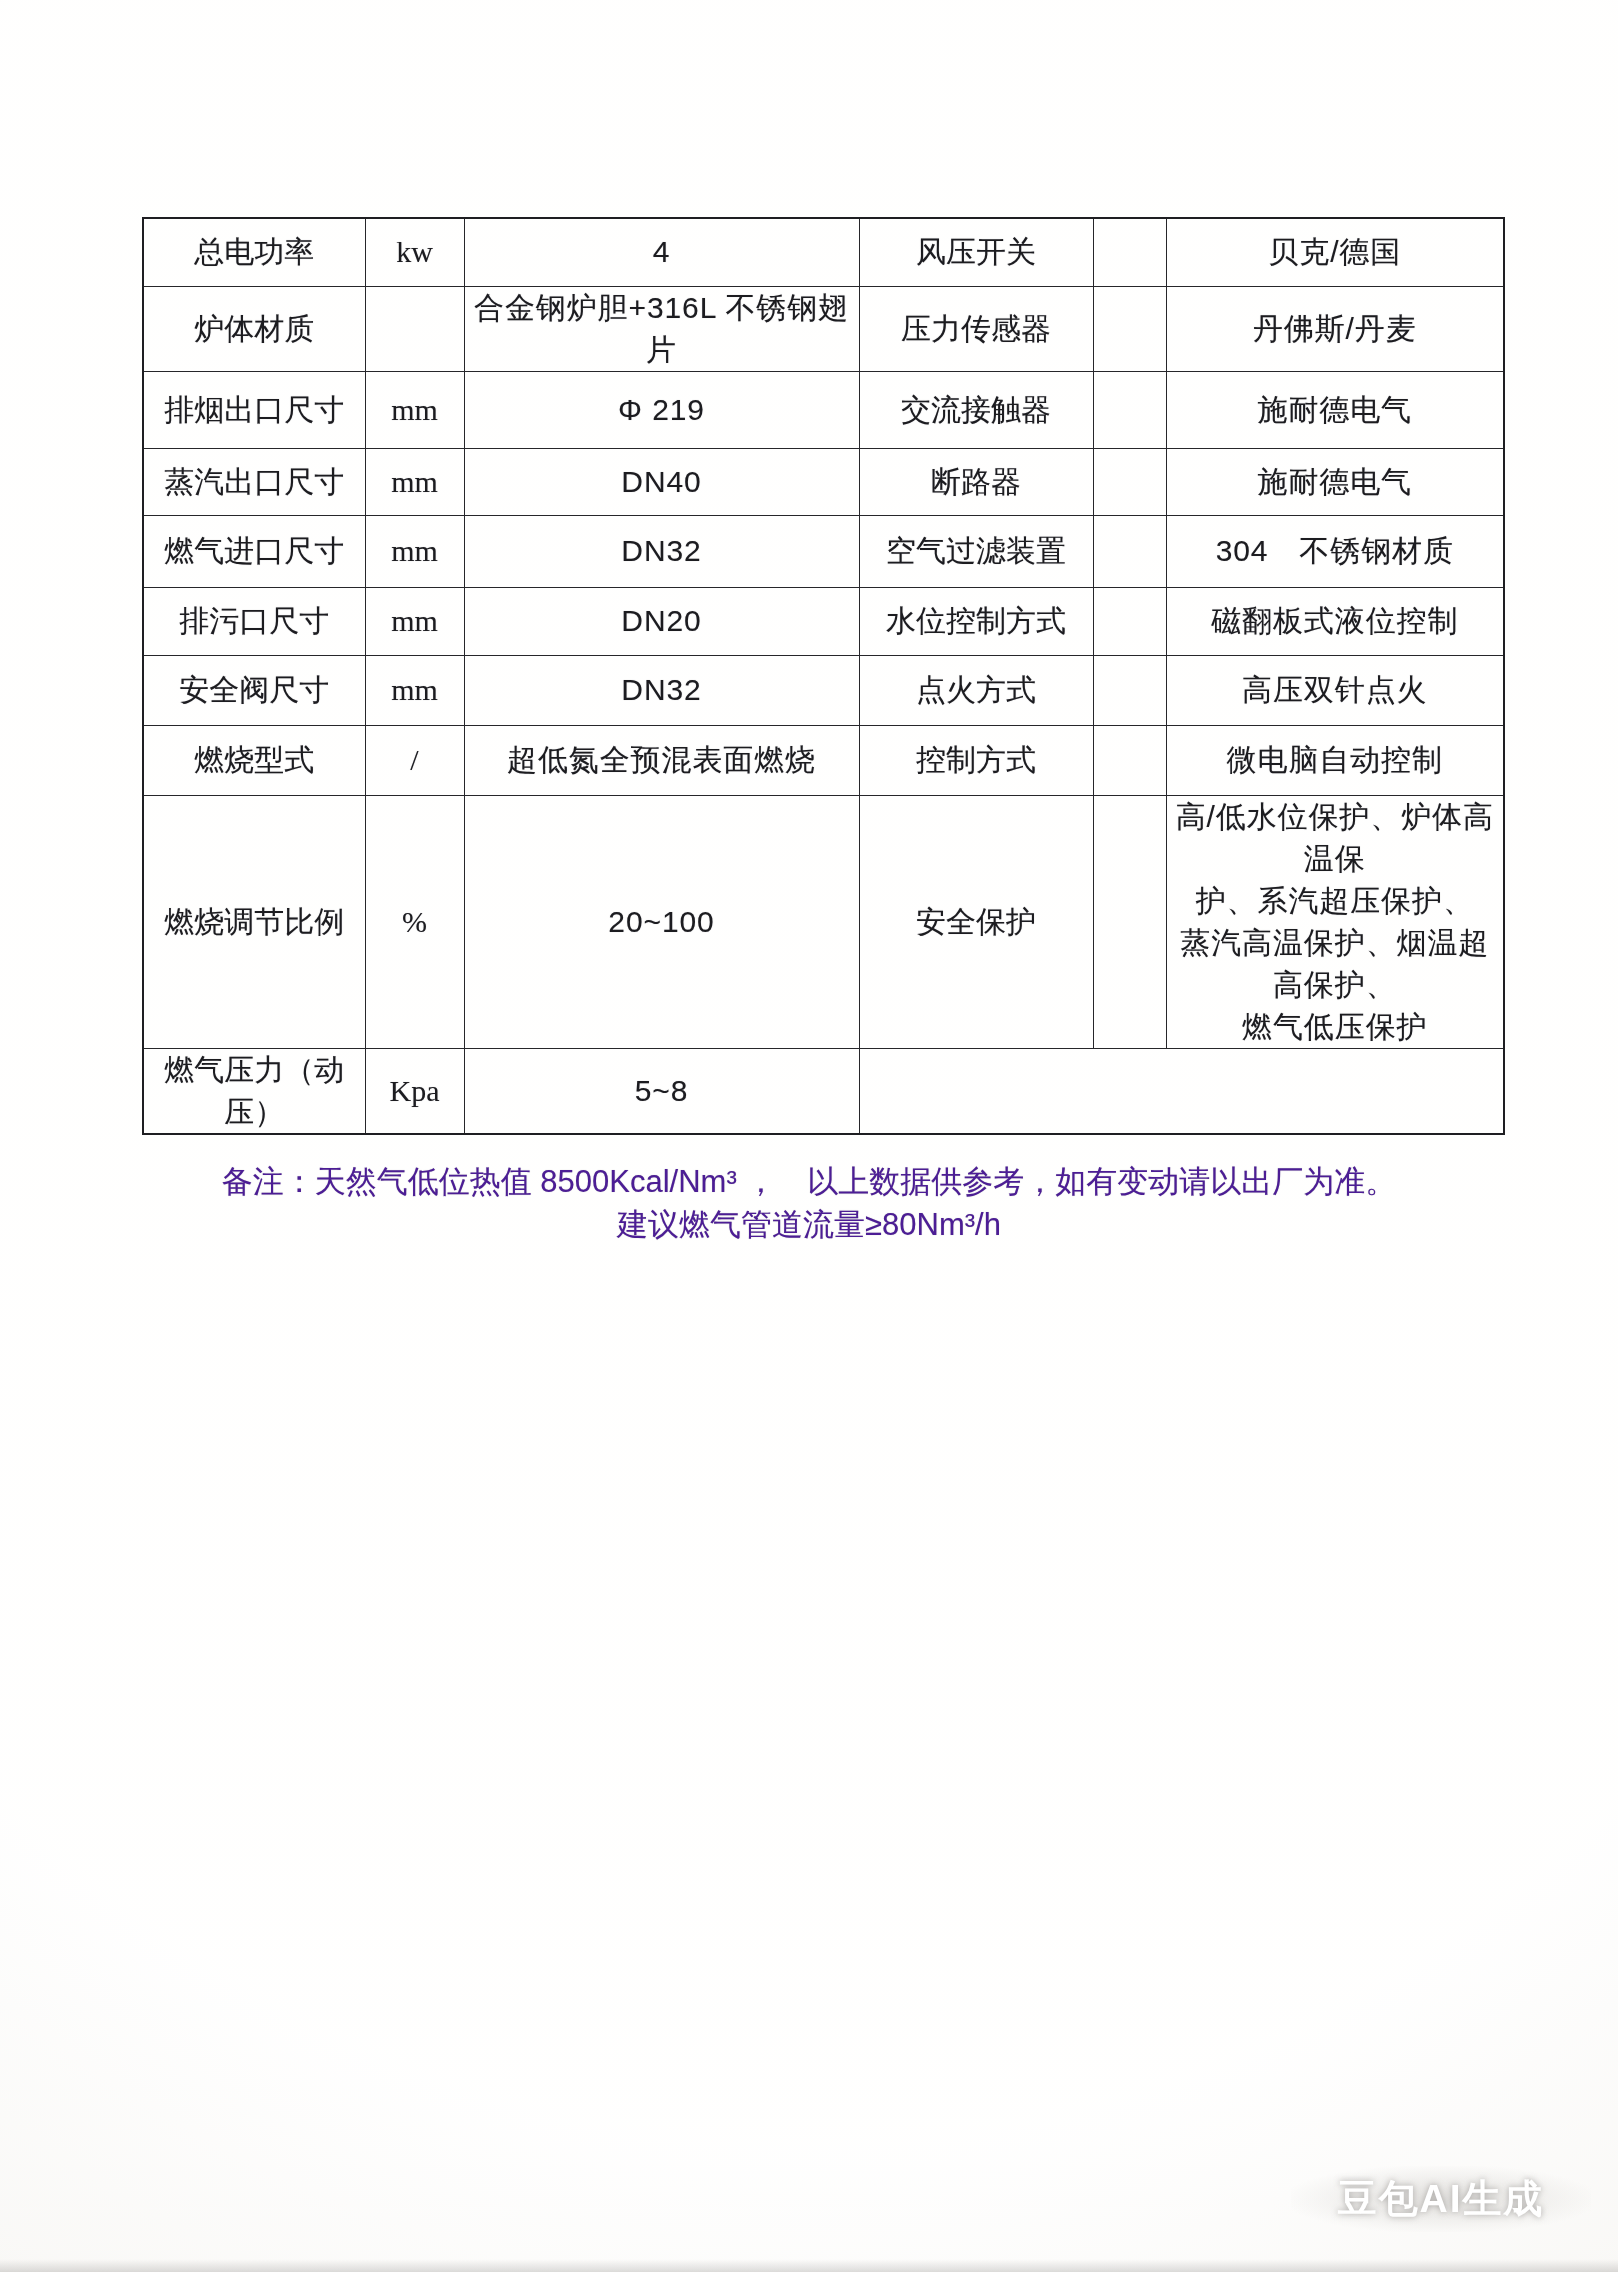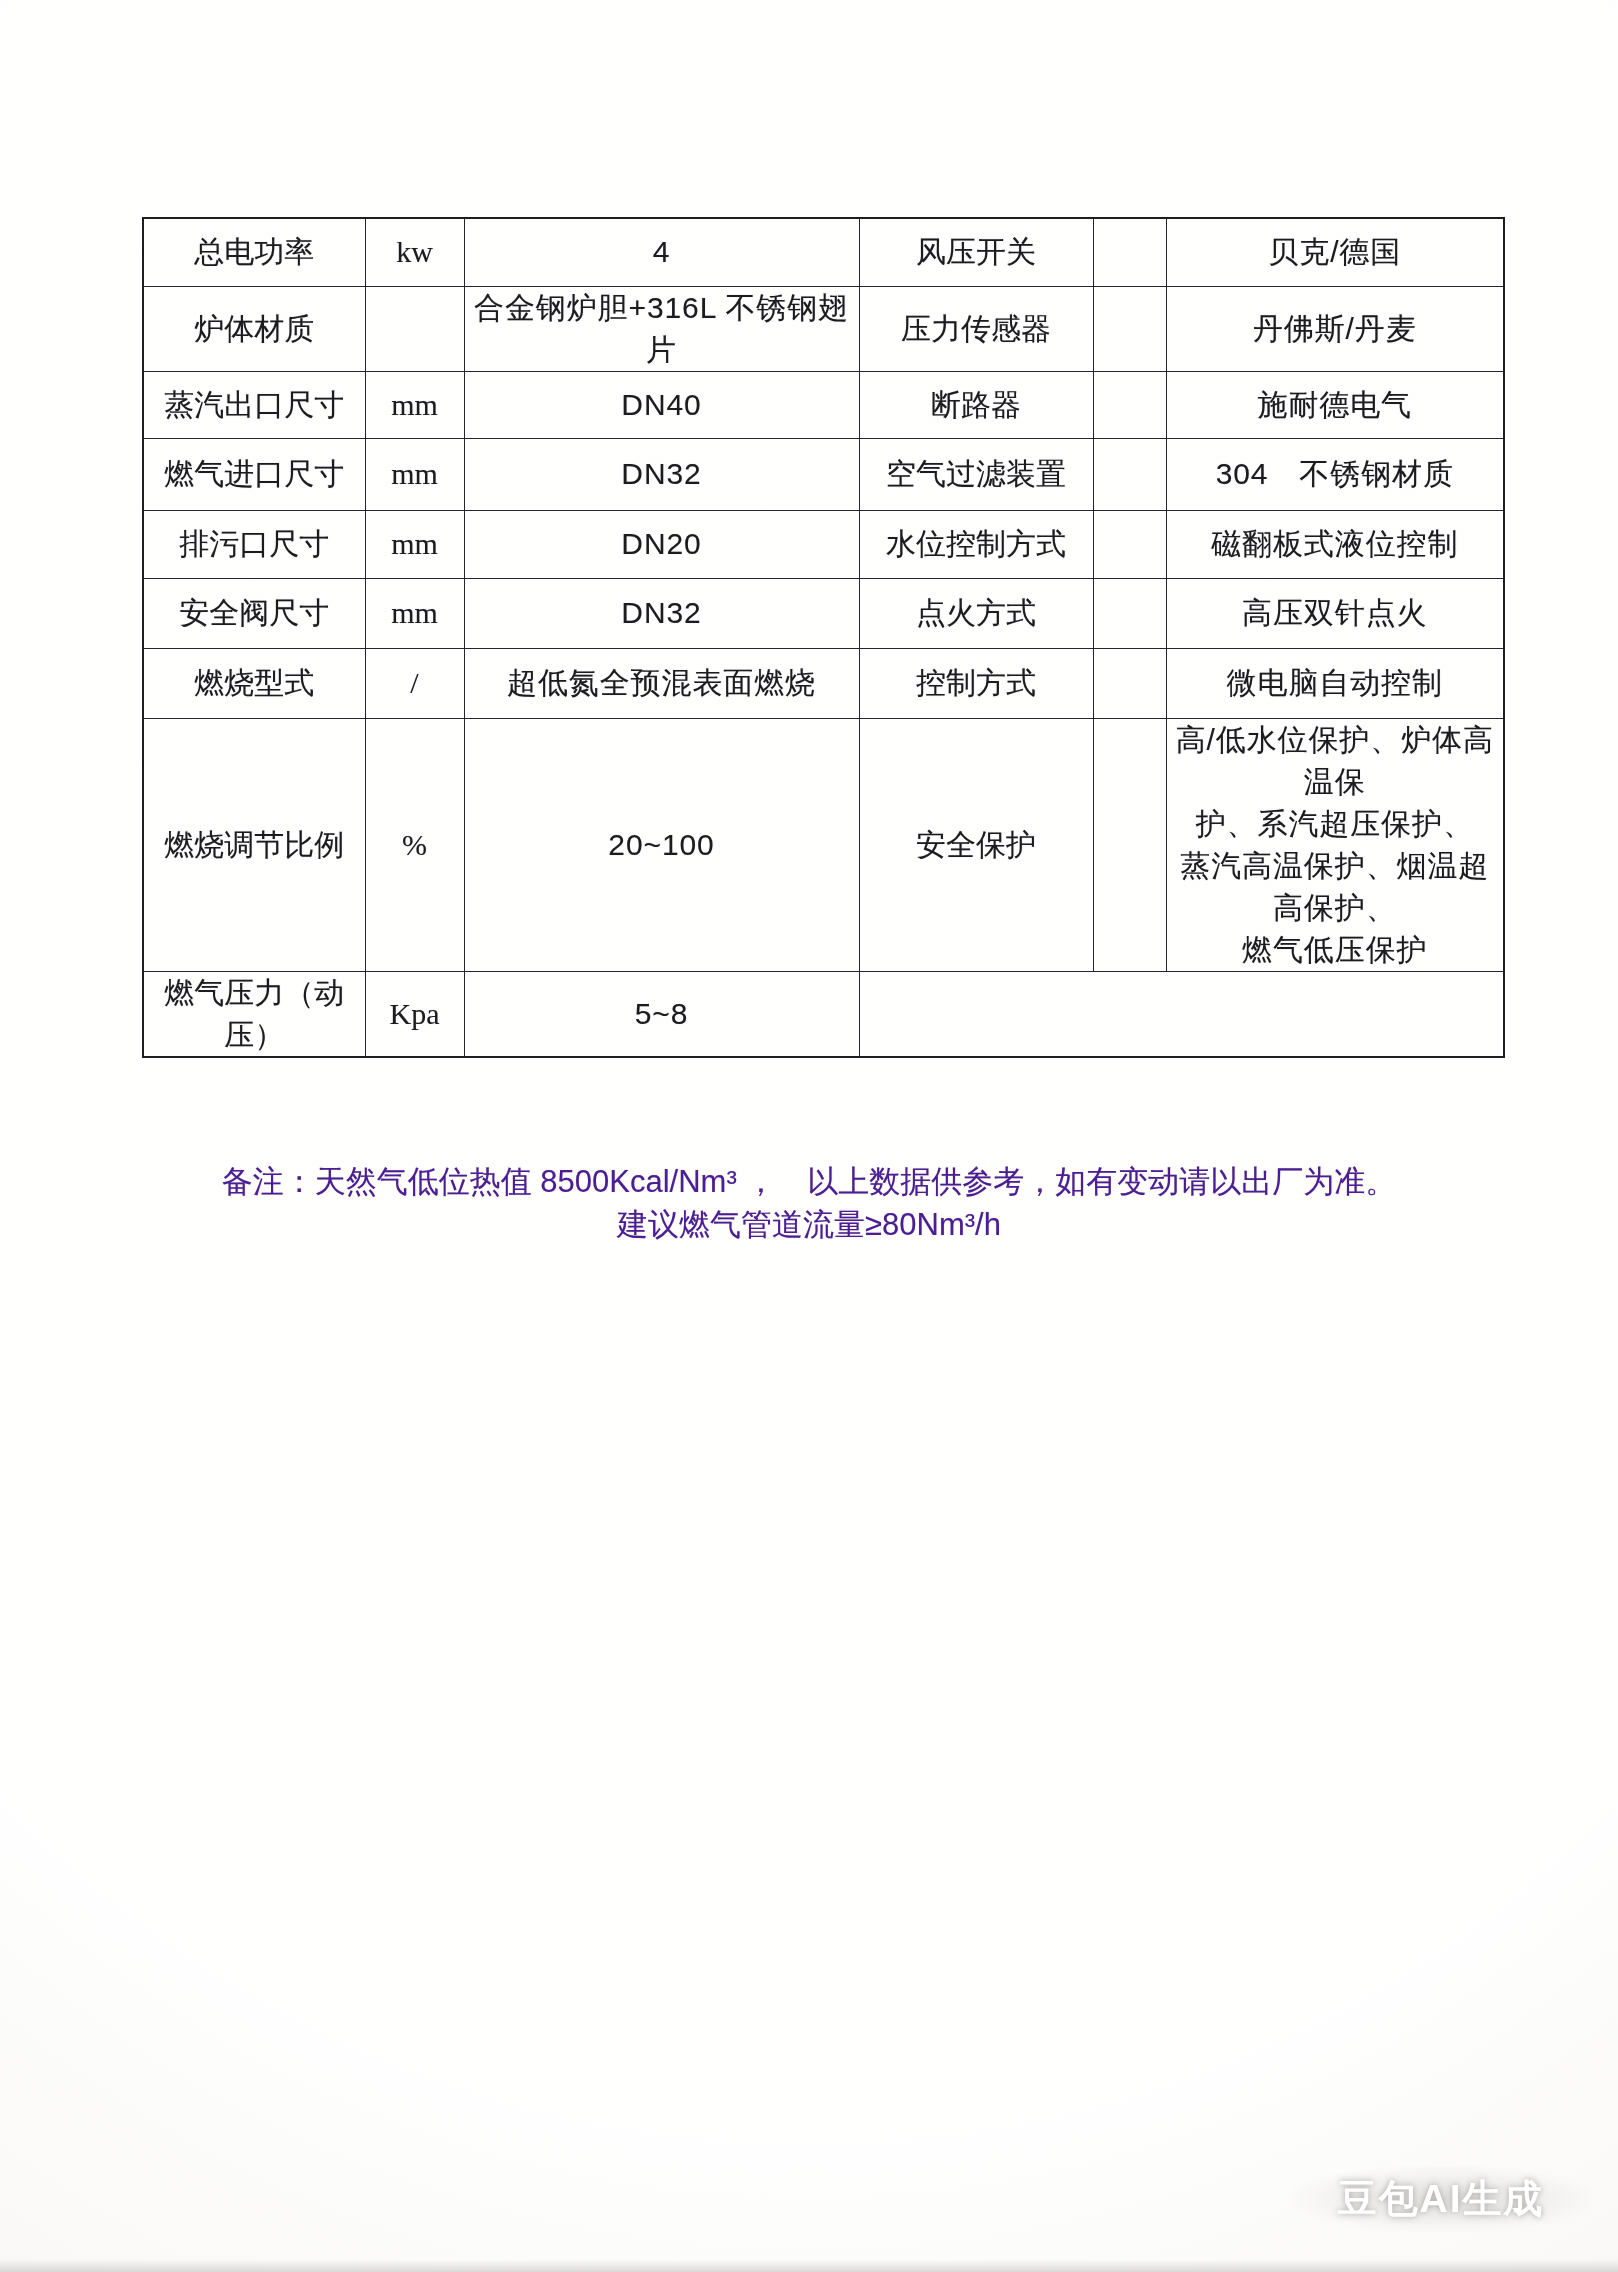--- a/index.html
+++ b/index.html
@@ -106,20 +106,28 @@
     </tr>
     <tr class="r2">
       <td>炉体材质</td>
       <td class="unit"></td>
       <td class="val">合金钢炉胆+316L 不锈钢翅
 片</td>
       <td>压力传感器</td>
       <td></td>
       <td class="val">丹佛斯/丹麦</td>
     </tr>
+    <tr class="r3">
+      <td>排烟出口尺寸</td>
+      <td class="unit">mm</td>
+      <td class="val">Φ 219</td>
+      <td>交流接触器</td>
+      <td></td>
+      <td class="val">施耐德电气</td>
+    </tr>
     <tr class="r4">
       <td>蒸汽出口尺寸</td>
       <td class="unit">mm</td>
       <td class="val">DN40</td>
       <td>断路器</td>
       <td></td>
       <td class="val">施耐德电气</td>
     </tr>
     <tr class="r6">
       <td>燃气进口尺寸</td>

